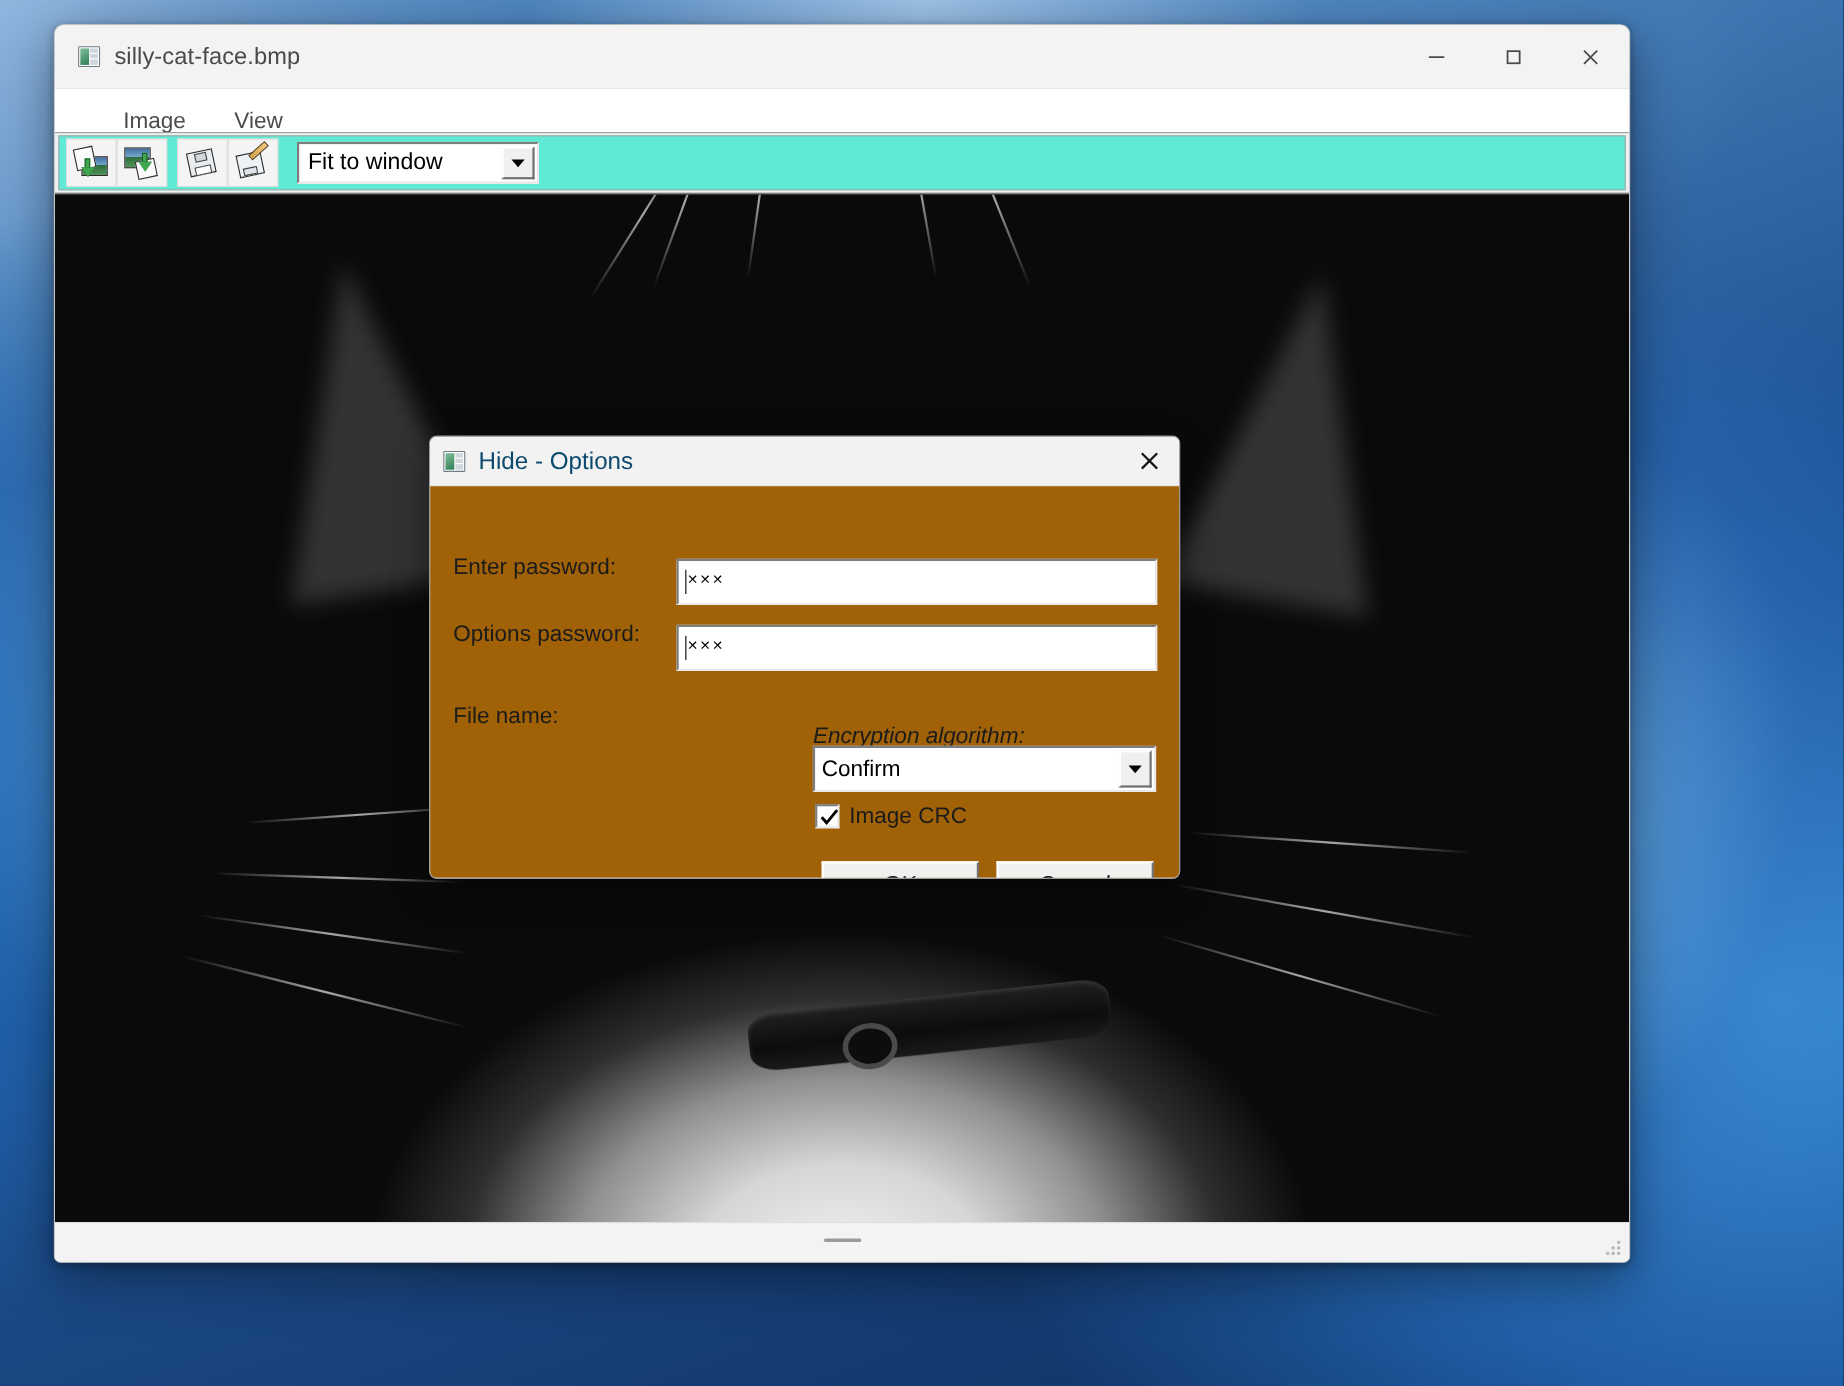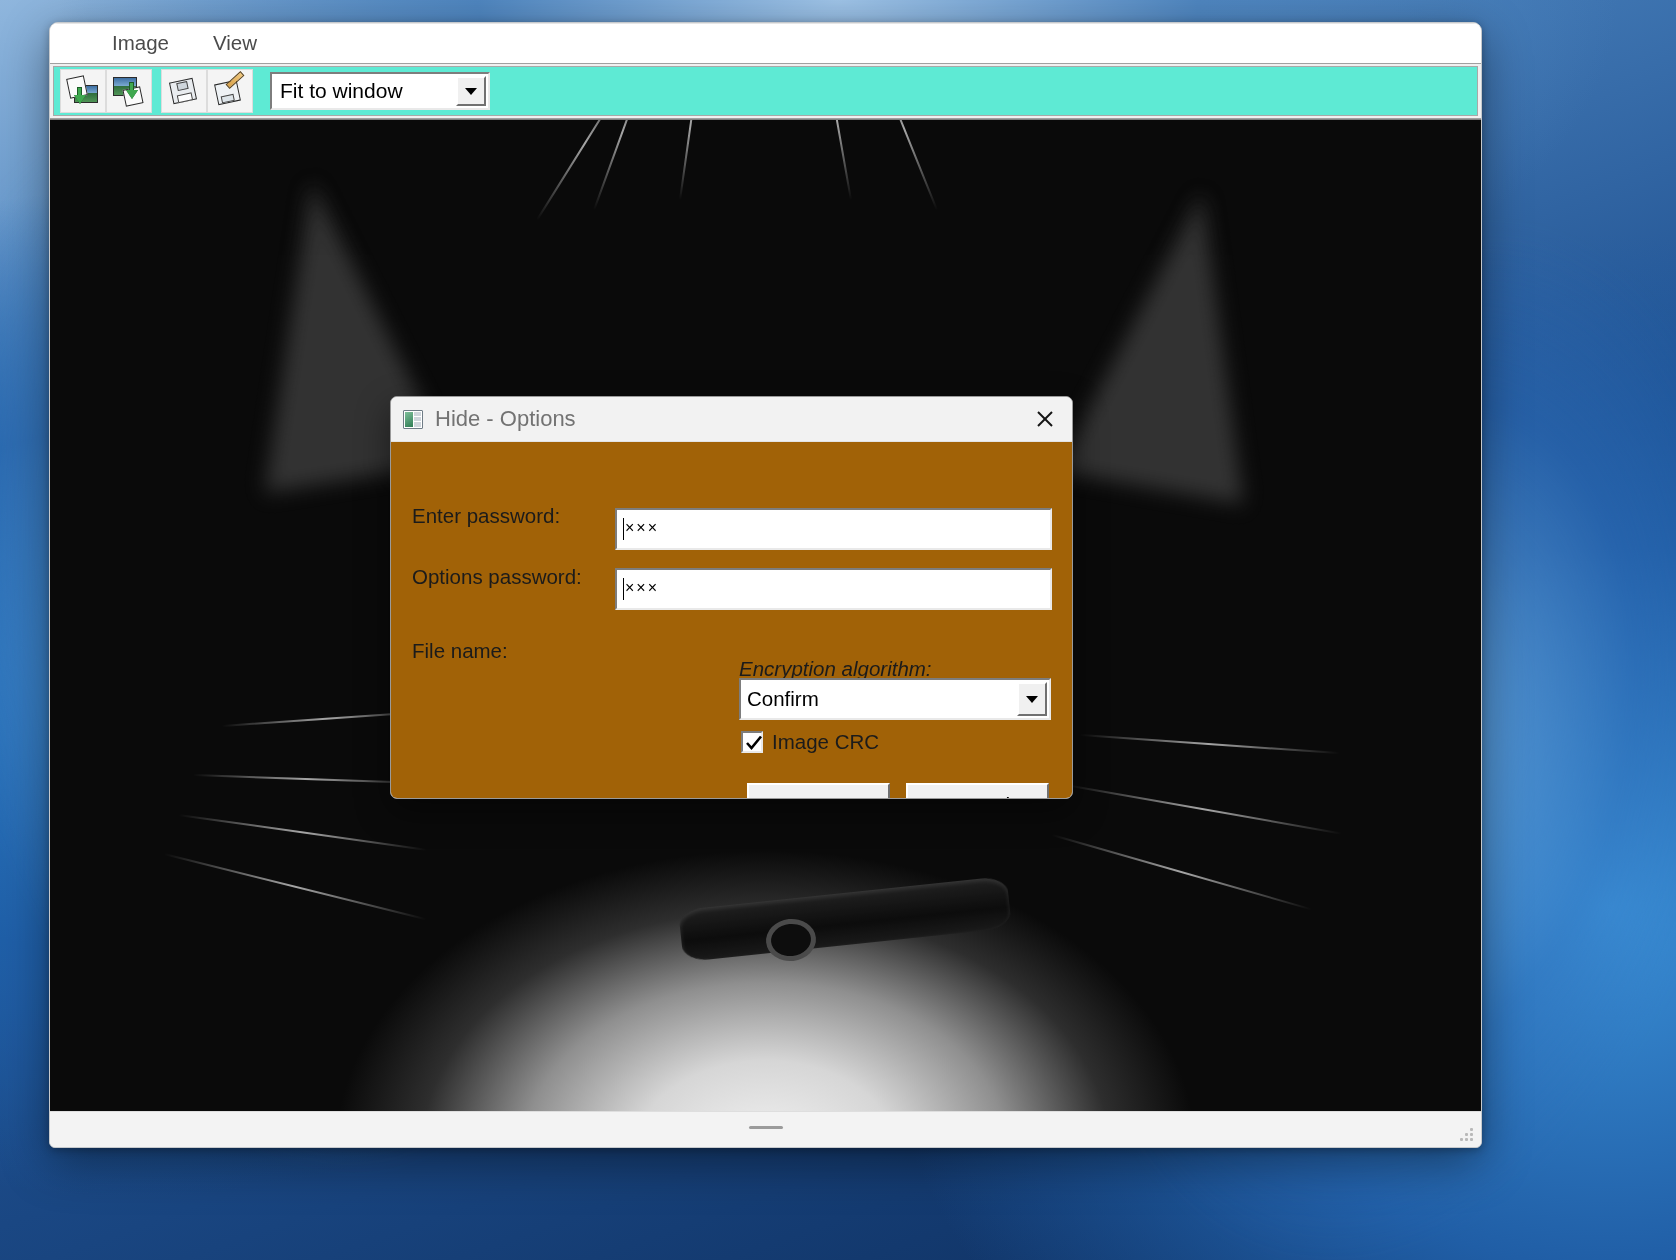--- a/index.html
+++ b/index.html
@@ -98,21 +98,21 @@
     cursor: default;
   }
   .cap-btn svg { display: block; }
 
   
   .menubar {
     height: 40px;
     background: #ffffff;
     border-top: 1px solid #e6e6e6;
     display: flex;
-    align-items: center;
+    align-items: flex-end;
     padding-left: 62px;
     flex: none;
     gap: 44px;
   }
   .menu-item {
     font-size: 20.5px;
     color: #4b4b4b;
     cursor: default;
     line-height: 1;
   }
@@ -349,21 +349,21 @@
     flex: none;
   }
   .dlg-icon i { position: absolute; display: block; }
   .dlg-icon .sq-a { left: 1px; top: 1px; width: 8px; height: 15px; background: linear-gradient(150deg,#7fbf9a,#2f7d55); }
   .dlg-icon .sq-b { left: 10px; top: 1px; width: 7px; height: 4px; background: #cfd6dc; }
   .dlg-icon .sq-c { left: 10px; top: 6px; width: 7px; height: 4px; background: #cfd6dc; }
   .dlg-icon .sq-d { left: 10px; top: 11px; width: 7px; height: 5px; background: #cfd6dc; }
   .dlg-title {
     margin-left: 12px;
     font-size: 22px;
-    color: #737373;
+    color: #0c4a6e;
     white-space: nowrap;
   }
   .dlg-close {
     margin-left: auto;
     width: 54px; height: 100%;
     display: flex; align-items: center; justify-content: center;
     cursor: default;
   }
 
   .dlg-body {
@@ -456,20 +456,48 @@
     font-family: "Liberation Sans", sans-serif;
   }
 </style>
 </head>
 <body>
 
 <div id="desktop"></div>
 
 <div id="app-window">
 
+  <div class="titlebar">
+    <div class="title-icon">
+      <i class="sq-a"></i>
+        <i class="sq-b"></i>
+        <i class="sq-c"></i>
+        <i class="sq-d"></i>
+    </div>
+    <div class="title-text">silly-cat-face.bmp</div>
+
+    <div class="caption-buttons">
+      <div class="cap-btn">
+        <svg width="24" height="24" viewBox="0 0 24 24">
+          <line x1="5" y1="12" x2="19" y2="12" stroke="#4a4a4a" stroke-width="1.6"></line>
+        </svg>
+      </div>
+      <div class="cap-btn">
+        <svg width="24" height="24" viewBox="0 0 24 24">
+          <rect x="6.5" y="6.5" width="11" height="11" fill="none" stroke="#4a4a4a" stroke-width="1.6"></rect>
+        </svg>
+      </div>
+      <div class="cap-btn close">
+        <svg width="24" height="24" viewBox="0 0 24 24">
+          <line x1="6" y1="6" x2="18" y2="18" stroke="#4a4a4a" stroke-width="1.6"></line>
+          <line x1="18" y1="6" x2="6" y2="18" stroke="#4a4a4a" stroke-width="1.6"></line>
+        </svg>
+      </div>
+    </div>
+  </div>
 
   <div class="menubar">
     <div class="menu-item">Image</div>
     <div class="menu-item">View</div>
   </div>
 
   <div class="toolbar">
     <div class="toolbar-inner">
 
       <div class="tb-btn raised">

